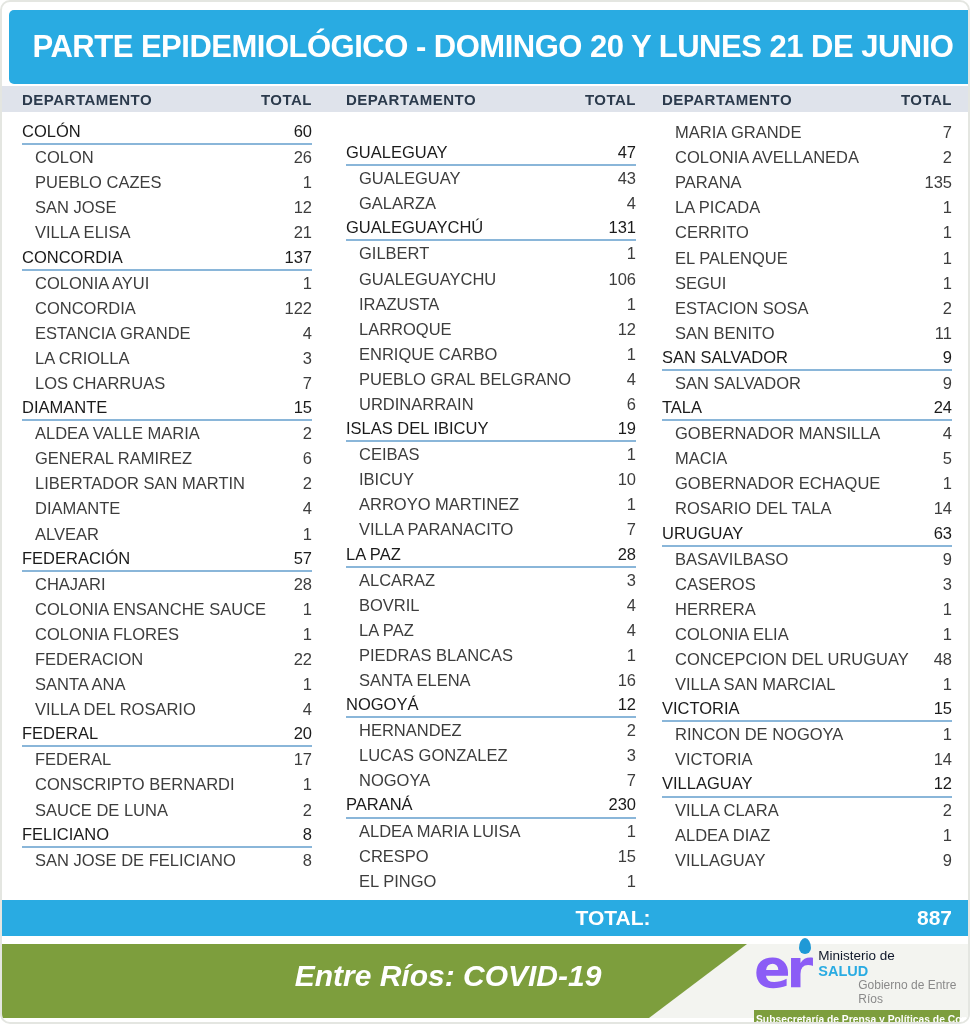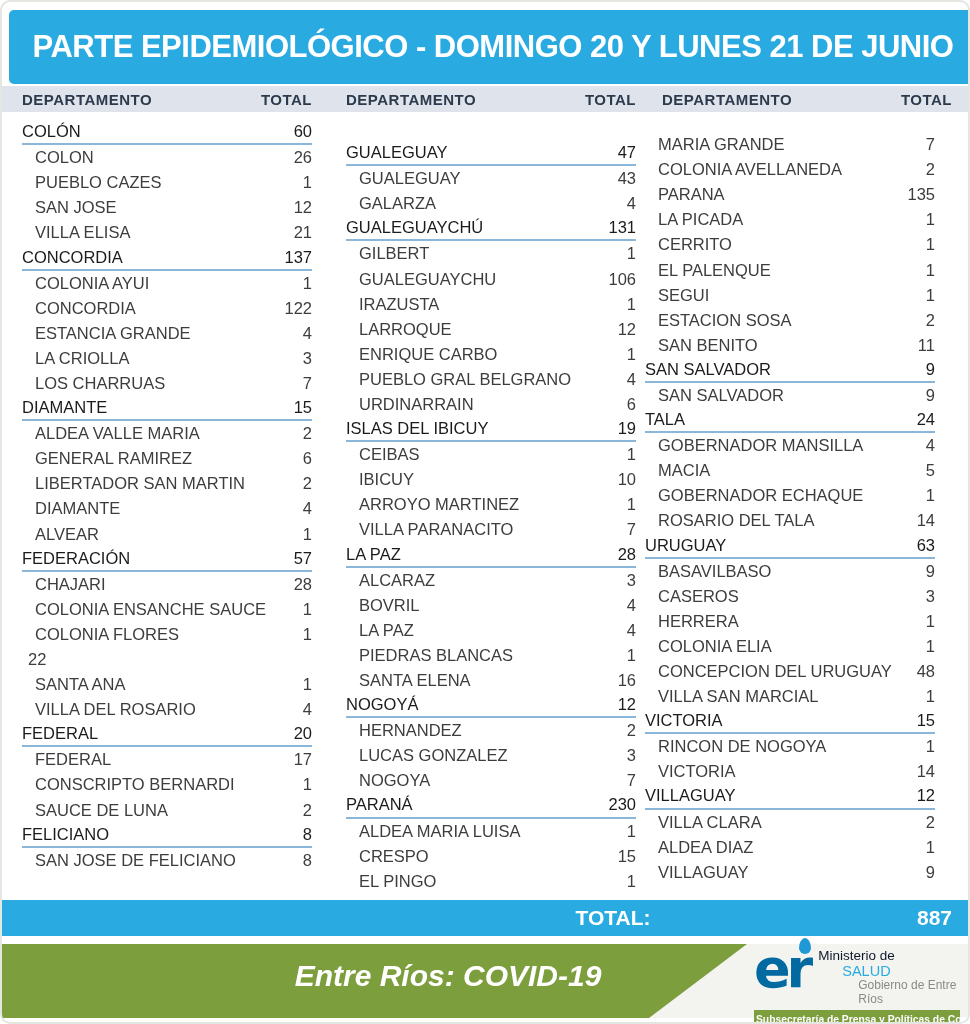--- a/index.html
+++ b/index.html
@@ -27,21 +27,21 @@
   .hcol { position:absolute; display:flex; justify-content:space-between; }
   .hcol.c1 { left:20px;  width:290px; }
   .hcol.c2 { left:344px; width:290px; }
   .hcol.c3 { left:660px; width:290px; }
   .hcol span { font-size:15px; font-weight:bold; color:#2b3a4c; letter-spacing:0.5px; }
   
   .table-area { position:absolute; left:0; top:110px; width:970px; height:788px; }
   .col { position:absolute; top:8px; }
   .col.c1 { left:20px;  width:290px; }
   .col.c2 { left:344px; width:290px;margin-top:21px; }
-  .col.c3 { left:643px; width:290px;margin-top:12px; }
+  .col.c3 { left:660px; width:290px; }
   .row {
     height:25.1px; display:flex; align-items:center; justify-content:space-between;
     font-size:16.5px; color:#3d3d3d;
   }
   .row.dept { font-weight:normal; color:#1b1b1b; border-bottom:2px solid var(--line,#8ab6d9); }
   .row.locality .cell-name { padding-left:13px; }
   .cell-name { flex:1; white-space:nowrap; overflow:hidden; }
   .cell-total { text-align:right; padding-left:6px; }
   
   .total-bar {
@@ -67,29 +67,29 @@
     position:absolute; left:16px; top:0; width:860px; height:64px;
     display:flex; align-items:center; justify-content:center;text-align:right;
   }
   .footer .banner span {
     color:#ffffff; font-size:30px; font-weight:bold; font-style:italic;
   }
   .logo-area { position:absolute; right:12px; top:2px; width:206px; height:70px; }
   .logo-top { display:flex; align-items:flex-start; }
   .er-logo {
     position:relative; font-size:54px; font-weight:bold; letter-spacing:-4px;
-    color:#0369a1; line-height:46px; font-family:"DejaVu Sans", sans-serif;
+    color:#8b5cf6; line-height:46px; font-family:"DejaVu Sans", sans-serif;
   }
   .droplet {
     position:absolute; right:-2px; top:-8px; width:12px; height:16px;
     background:#1f99d6; border-radius:50% 50% 50% 50% / 62% 62% 38% 38%;
   }
   .ministry { margin-left:9px; margin-top:2px; line-height:1.12; }
   .ministry .l1 { font-size:13.5px; color:#0f172a; }
-  .ministry .l2 { font-size:14.5px; font-weight:normal; color:var(--cyan,#29abe2);margin-left:24px; }
+  .ministry .l2 { font-size:14.5px; font-weight:bold; color:var(--cyan,#29abe2); }
   .ministry .l3 { font-size:12px; color:#8a8a8a;margin-left:40px; }
   .sub-badge {
     margin-top:4px; background:var(--green,#7d9e3d); color:#ffffff;
     font-size:10.3px; font-weight:bold; text-align:center;
     padding:4px 2px; width:206px; white-space:nowrap;
   }
 </style>
 </head>
 <body>
 
@@ -194,20 +194,21 @@
         </div>
         <div class="row locality">
           <span class="cell-name">COLONIA ENSANCHE SAUCE</span>
           <span class="cell-total">1</span>
         </div>
         <div class="row locality">
           <span class="cell-name">COLONIA FLORES</span>
           <span class="cell-total">1</span>
         </div>
         <div class="row locality">
+          <span class="cell-name">FEDERACION</span>
           <span class="cell-total">22</span>
         </div>
         <div class="row locality">
           <span class="cell-name">SANTA ANA</span>
           <span class="cell-total">1</span>
         </div>
         <div class="row locality">
           <span class="cell-name">VILLA DEL ROSARIO</span>
           <span class="cell-total">4</span>
         </div>

